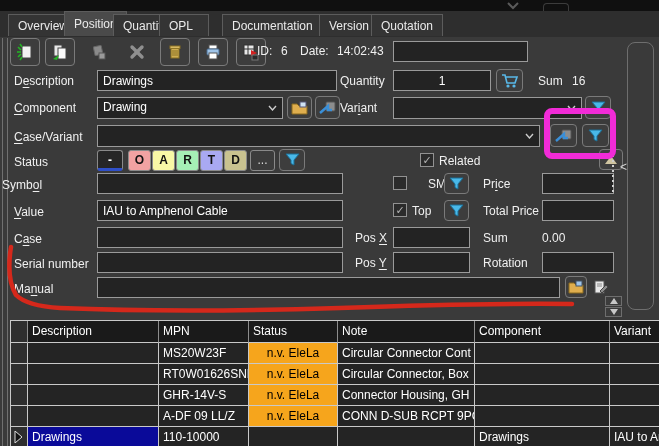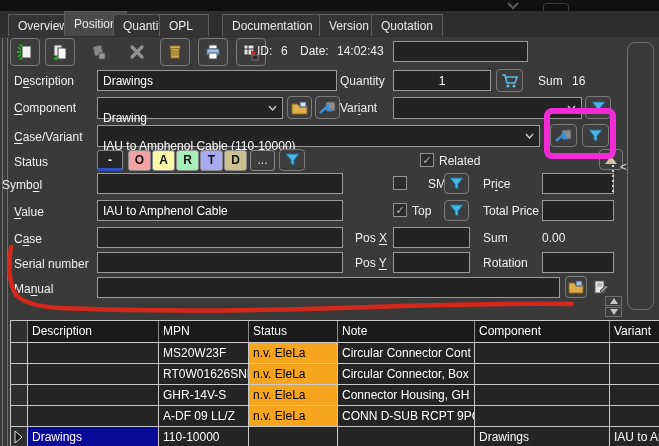--- a/index.html
+++ b/index.html
@@ -14,40 +14,40 @@
        border:1px solid #5c5c5c;border-bottom:none;color:#eaeaea;box-sizing:border-box;}
   .tab.sel{top:0;height:25px;line-height:25px;background:#4a4a4a;}
   
   .tbtn{position:absolute;width:30px;height:28px;background:#3d3d3d;border:1px solid #7a7a7a;
         border-radius:4px;box-sizing:border-box;display:flex;align-items:center;justify-content:center;}
   .tbtn.flat{background:transparent;border-color:transparent;}
   .tlabel{position:absolute;line-height:28px;color:#f0f0f0;}
   .inp{position:absolute;background:#232323;border:1px solid #9a9a9a;color:#fff;
        font-family:"Liberation Sans",sans-serif;font-size:12px;padding:0 5px;box-sizing:border-box;height:21px;outline:none;}
   .cmb{position:absolute;background:#232323;border:1px solid #9a9a9a;color:#fff;height:22px;
-       box-sizing:border-box;padding:13px 18px 0 5px;}
+       box-sizing:border-box;padding:2px 18px 0 5px;}
   .chev{position:absolute;right:5px;top:7px;width:9px;height:6px;}
   .lbl{position:absolute;height:21px;line-height:21px;color:#f0f0f0;white-space:nowrap;}
   .lbl u{text-decoration:underline;text-underline-offset:2px;}
   .sbtn{position:absolute;width:23px;height:21px;border:1px solid #8a8a8a;border-radius:3px;
         box-sizing:border-box;text-align:center;line-height:19px;font-weight:bold;color:#111;}
   .sbtn.dash{border-bottom:3px solid #3050c8;color:#fff;background:#262626;}
   .icbtn{position:absolute;background:#3d3d3d;border:1px solid #7a7a7a;border-radius:4px;
          box-sizing:border-box;display:flex;align-items:center;justify-content:center;}
   .chk{position:absolute;width:14px;height:14px;background:#2b2b2b;border:1px solid #929292;
        box-sizing:border-box;text-align:center;line-height:12px;font-size:11px;color:#b5b5b5;}
   
   .grid{left:10px;top:320px;width:649px;position:absolute;border-top:1px solid #c9c9c9;border-left:1px solid #c9c9c9;}
   .trow{display:grid;grid-template-columns:17px 131px 90px 89px 137px 135px 1fr;}
   .cell{height:20px;line-height:20px;border-right:1px solid #c9c9c9;border-bottom:1px solid #c9c9c9;
         padding:0 4px;background:#242424;color:#fff;white-space:nowrap;overflow:hidden;}
   .hcell{height:21px;line-height:21px;background:#1a1a1a;border-right:1px solid #8d8d8d;
          border-bottom:1px solid #c9c9c9;padding:0 4px;color:#fff;white-space:nowrap;overflow:hidden;}
   .selcol{background:#2e2e2e;padding:0;position:relative;}
-  .st{ }
+  .st{ text-align:center;}
   .st.orange{background:#f6a51c;color:#000;}
   .cell.selblue{background:#0a0a99;color:#fff;}
   .annot{left:0;top:0;width:659px;height:446px;pointer-events:none;}
   .dots{position:absolute;left:612px;top:155px;width:2px;height:38px;
         background:repeating-linear-gradient(#cfcfcf 0 2px,transparent 2px 5px);}
   .panel{position:absolute;left:627px;top:42px;width:27px;height:268px;border:1px solid #6e6e6e;border-radius:8px;box-sizing:border-box;}
   .spin{position:absolute;width:17px;height:10px;background:#3c3c3c;border:1px solid #6e6e6e;
         box-sizing:border-box;display:flex;align-items:center;justify-content:center;}
 </style>
 </head>
@@ -182,21 +182,21 @@
           <polyline points="1,1 4.5,5 8,1" fill="none" stroke="#ccc" stroke-width="1.4"></polyline>
         </svg>
     </div>
     <div class="icbtn" style="left:585px;top:29px;width:26px;height:23px">
       <svg width="15" height="14">
           <path d="M1,1 L14,1 L9,7 L9,12 L6,10.5 L6,7 Z" fill="#49b8e8" stroke="#1c6f96"></path>
         </svg>
     </div>
 
     <span class="lbl" style="left:14px;top:60px"><u>C</u>ase/Variant</span>
-    <div class="cmb" style="left:97px;top:58px;width:443px"><span>IAU to Amphenol Cable (110-10000)</span>
+    <div class="cmb" style="left:97px;top:58px;width:443px">
       <svg class="chev" width="9" height="6">
           <polyline points="1,1 4.5,5 8,1" fill="none" stroke="#ccc" stroke-width="1.4"></polyline>
         </svg>
     </div>
     <div class="icbtn" style="left:550px;top:57px;width:27px;height:23px">
       <svg width="17" height="15">
           <rect x="7" y="2" width="9" height="9" rx="1" fill="#8d8d8d" stroke="#555"></rect>
           <path d="M1,13 L9,6 L9,10 L13,10" fill="none" stroke="#3a8fd8" stroke-width="2.4"></path>
         </svg>
     </div>

